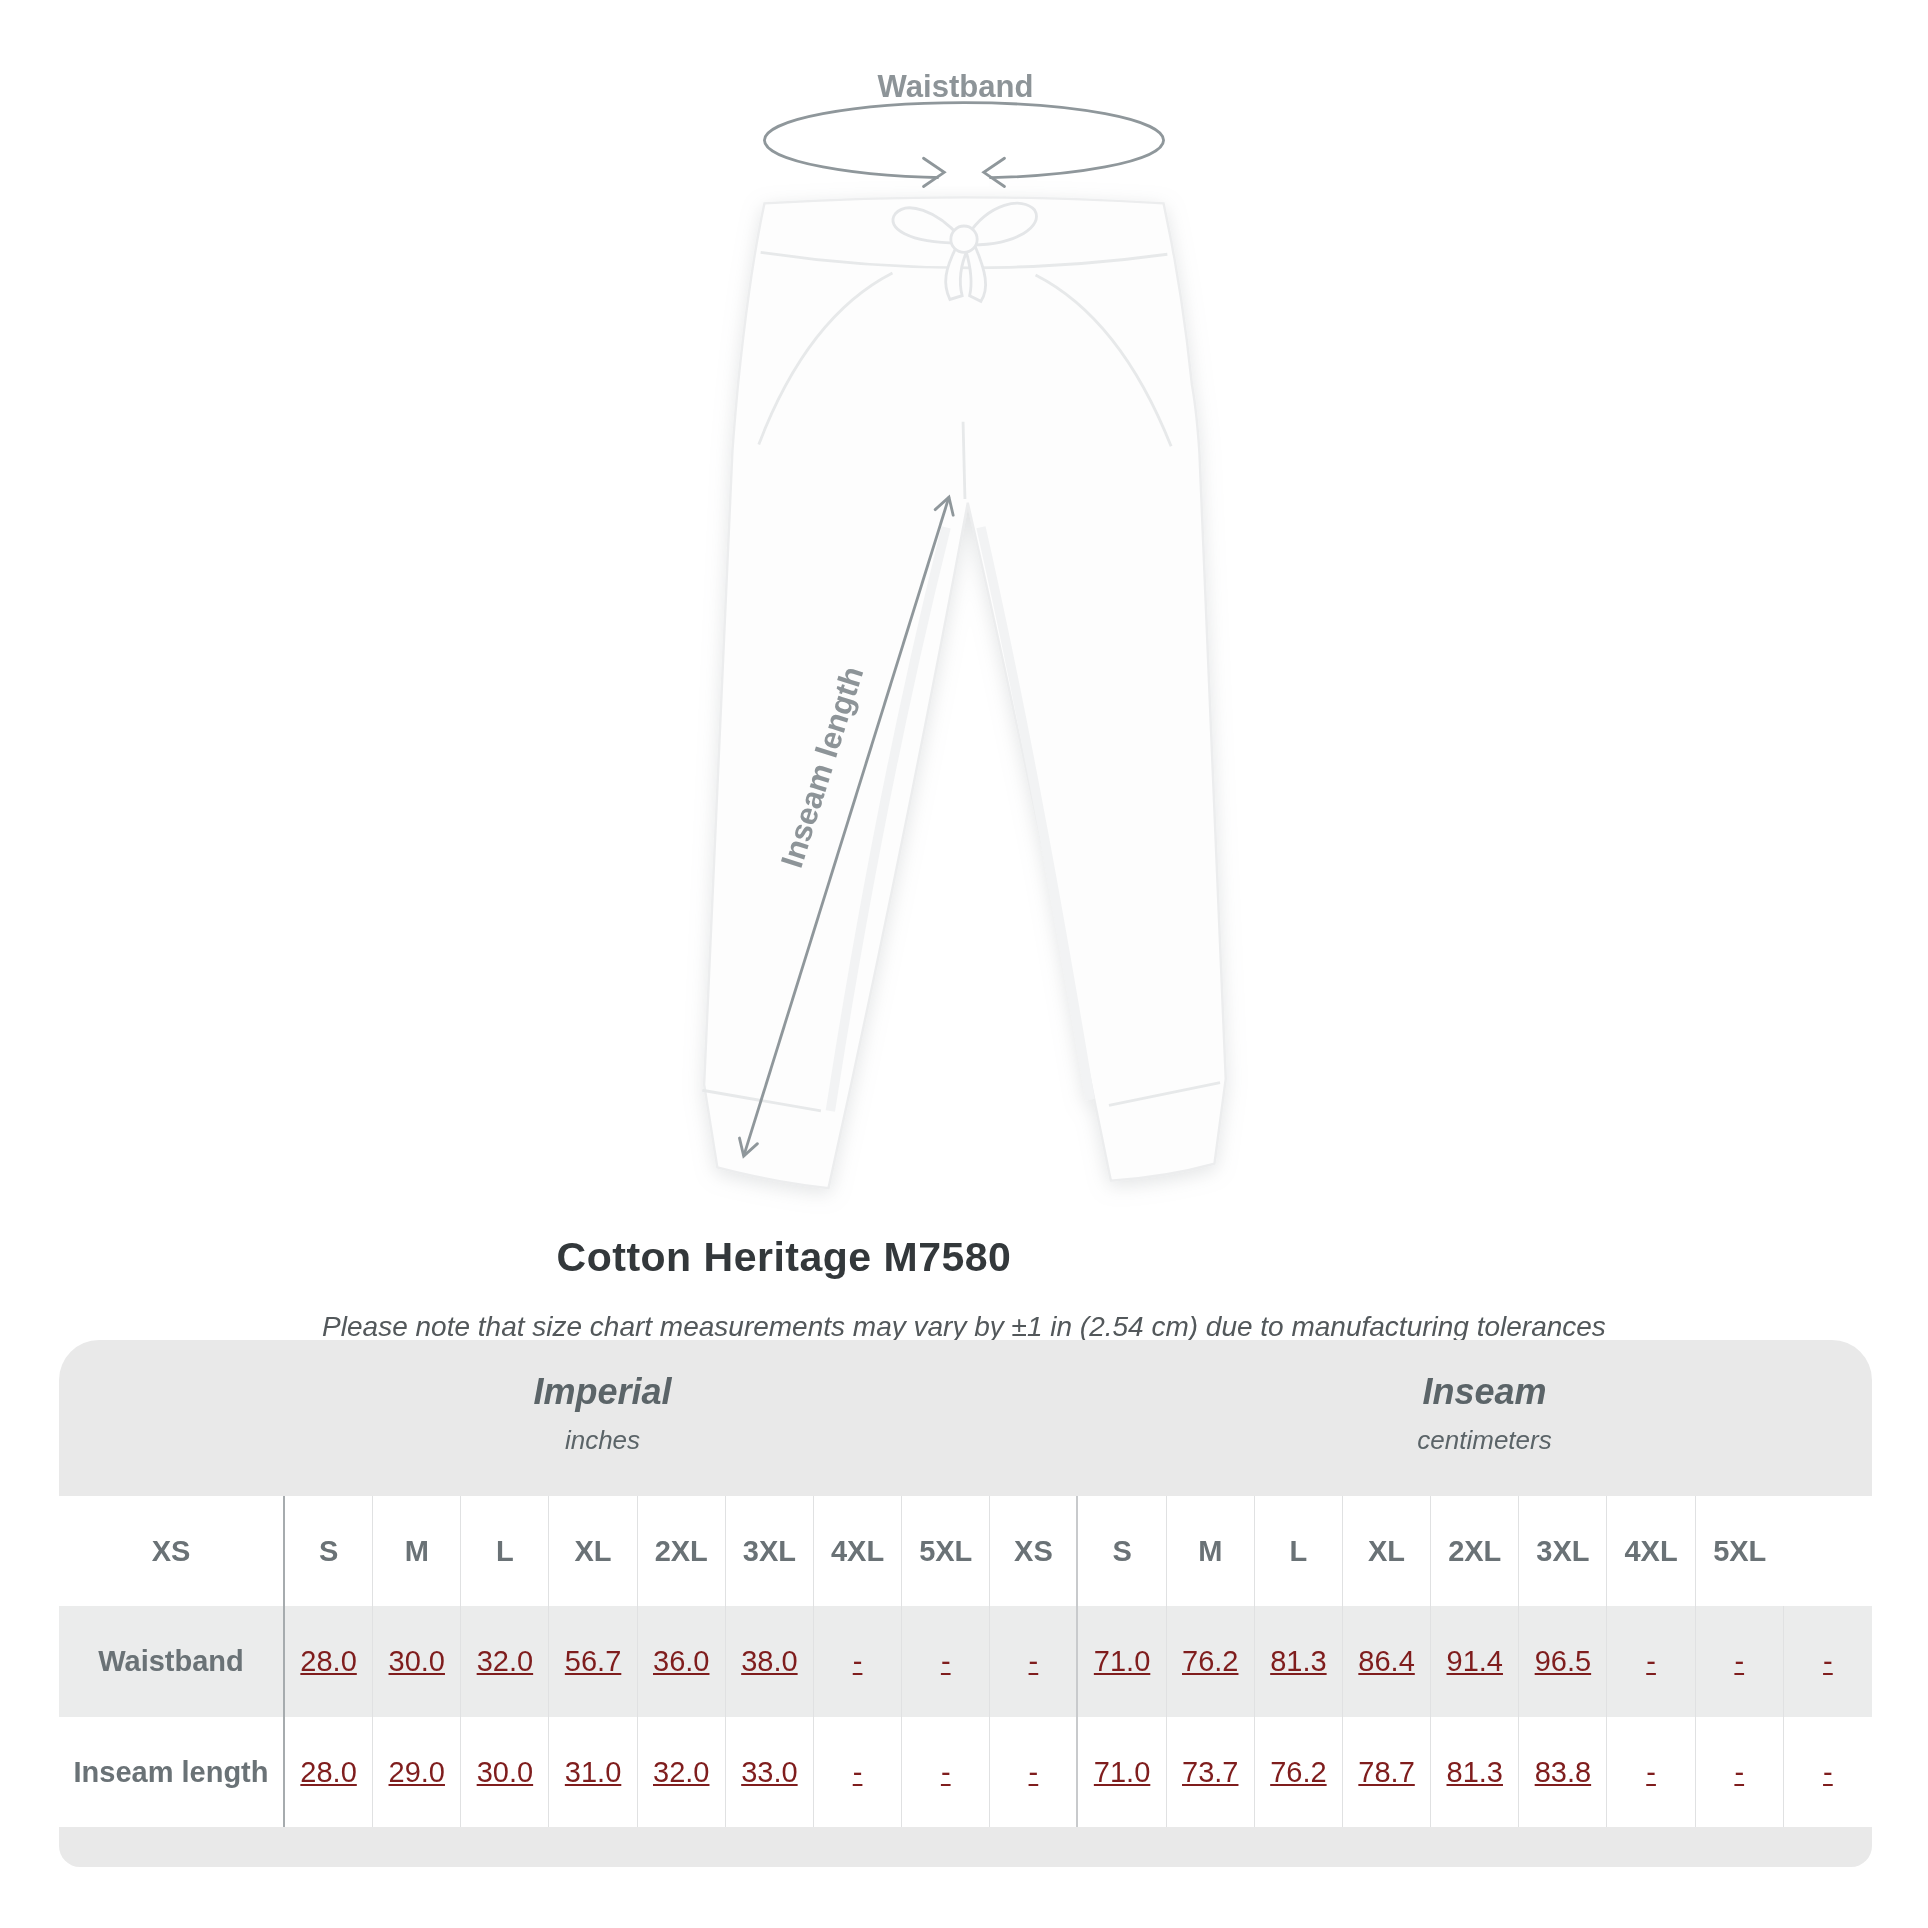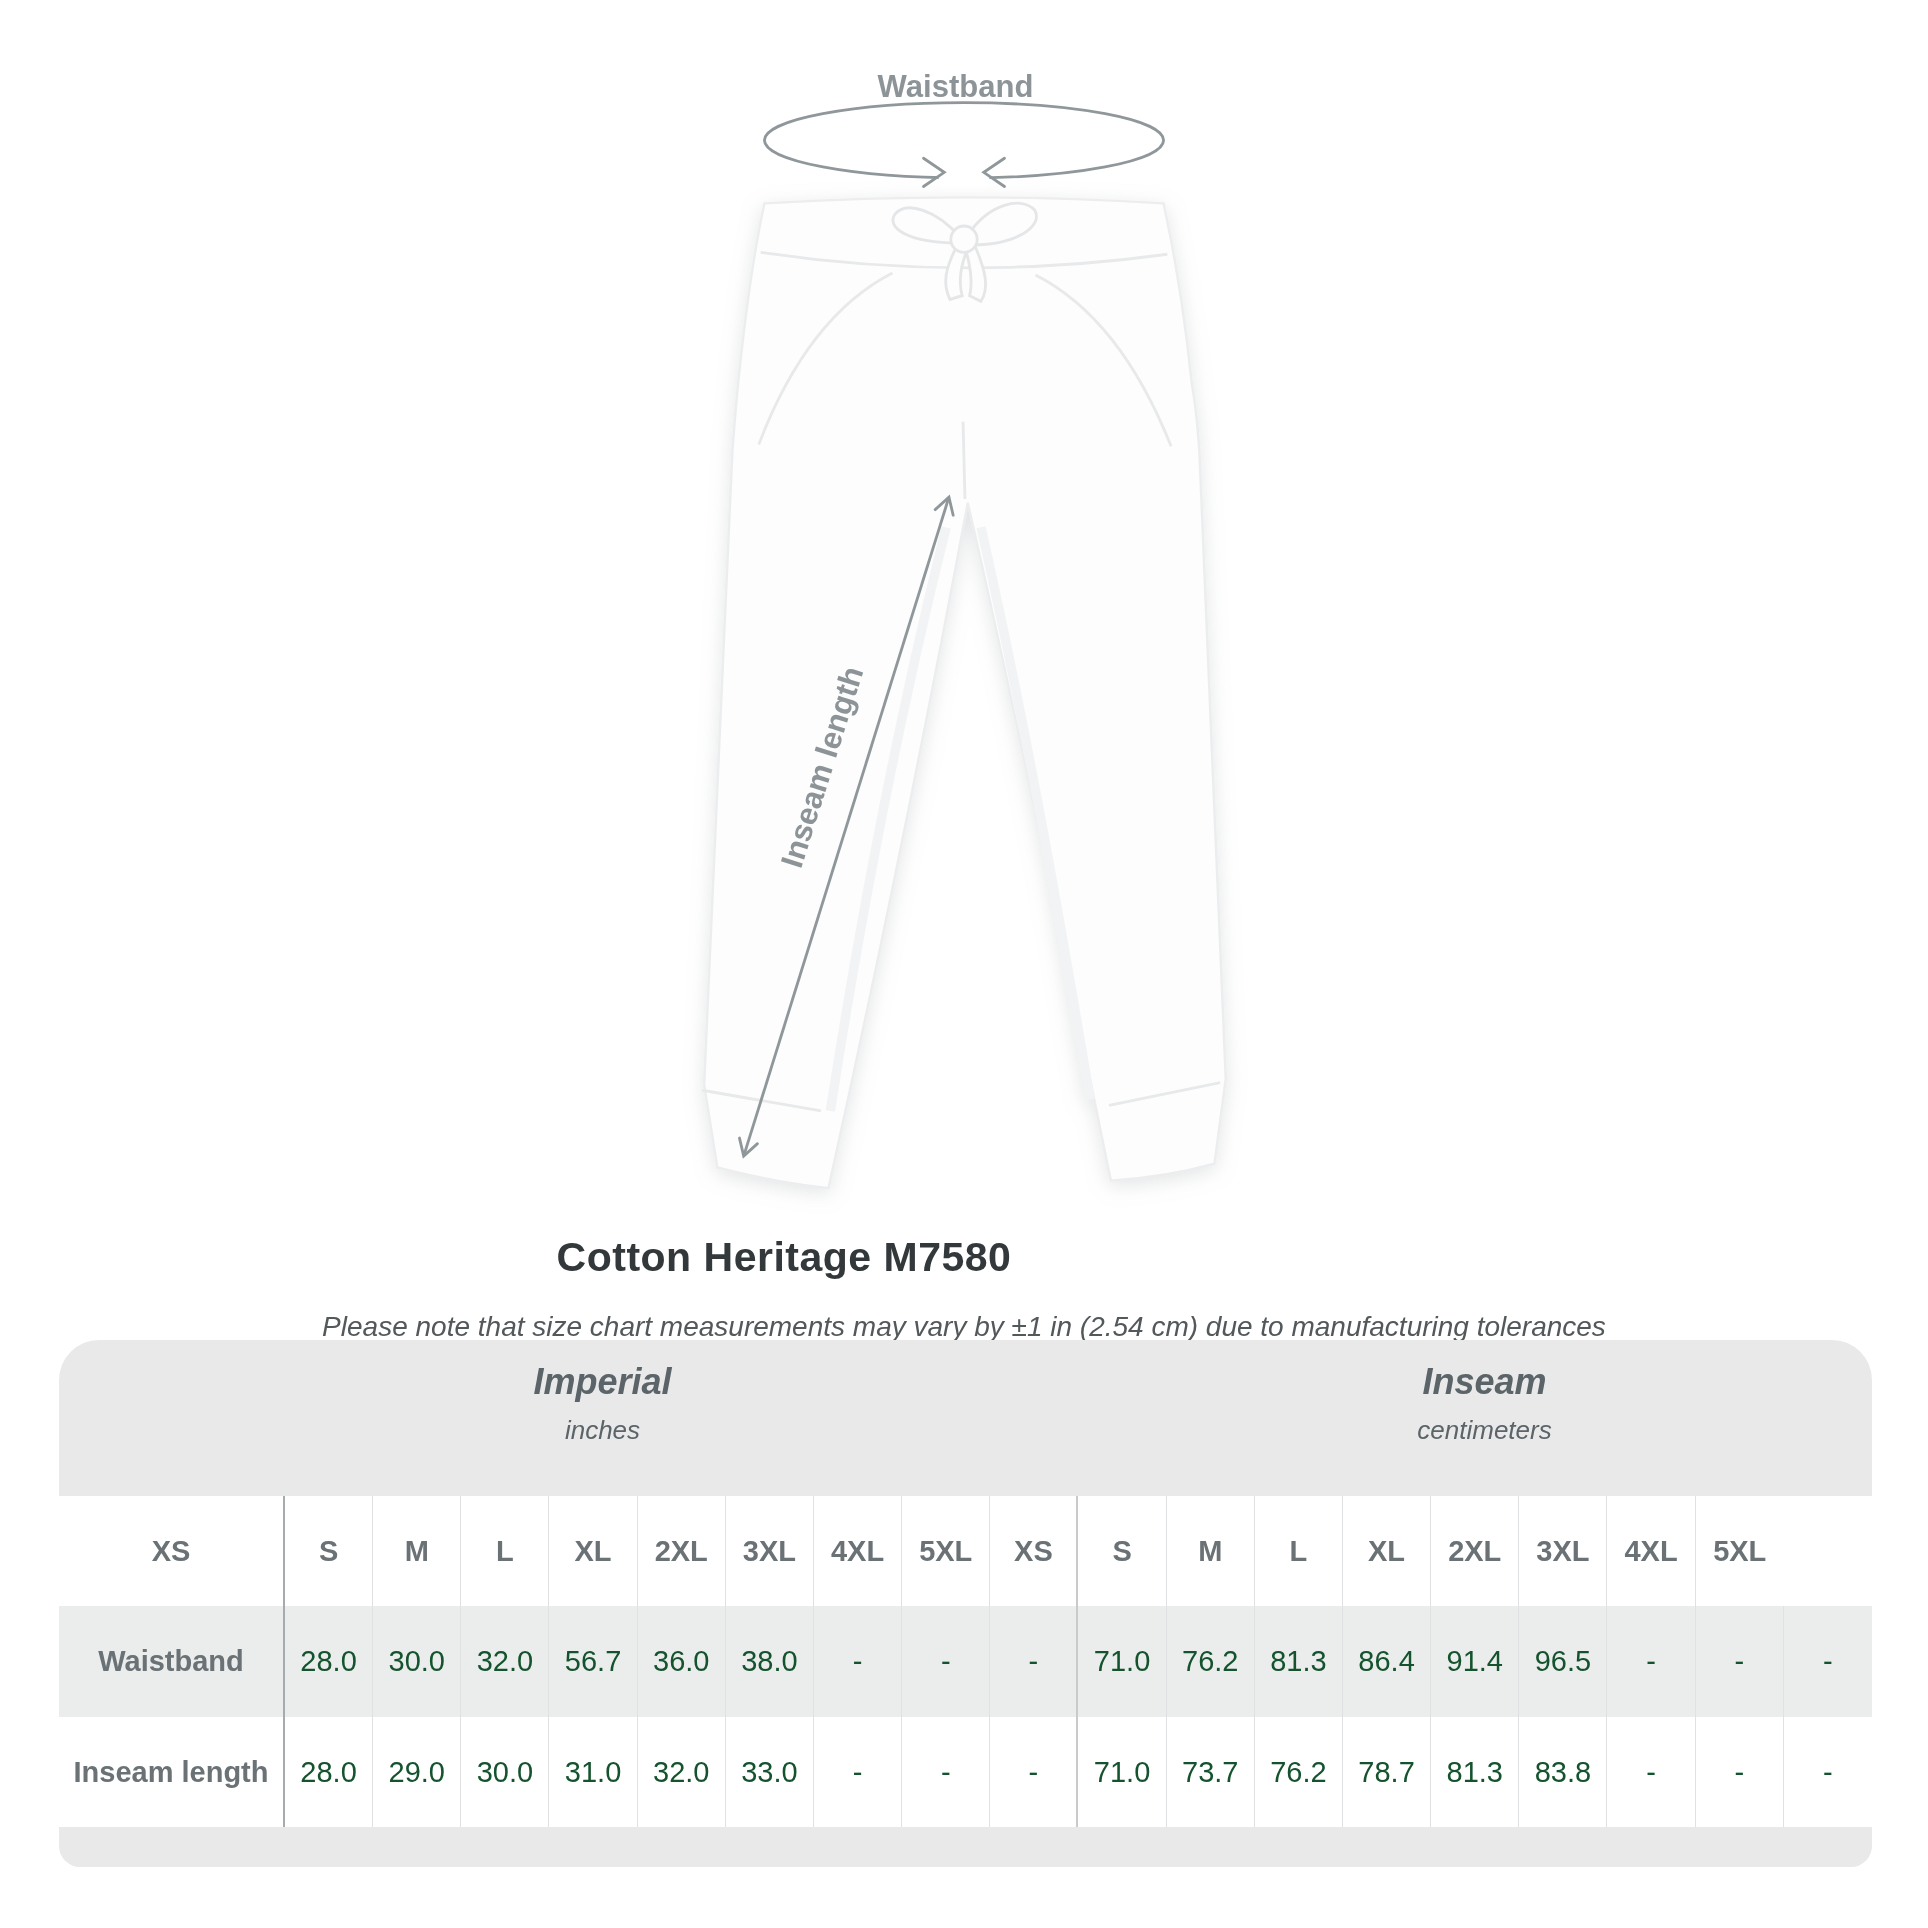--- a/index.html
+++ b/index.html
@@ -32,21 +32,21 @@
     width:1813px;
     border-radius:40px 40px 21px 21px;
     overflow:hidden;
   }
   .unit-band {
     height:156px; background:#e9e9e9;
     display:grid; grid-template-columns: 1019px 794px;
   }
   .unit-cell {
     display:flex; flex-direction:column; align-items:center; justify-content:flex-start;
-    padding-top:24px;
+    padding-top:34px;
   }
   .unit-cell.imperial { padding-left:68px; }
   .unit-cell.metric   { padding-left:19px; }
   .unit-name { font-size:36px; font-weight:bold; font-style:italic; color:#5b6468; line-height:1.0; }
   .unit-sub  { font-size:26px; font-style:italic; color:#5b6468; margin-top:15px; }
 
   .grid-row {
     display:grid;
     grid-template-columns: 226px repeat(18, minmax(0,1fr));
     background:#ffffff;
@@ -60,21 +60,21 @@
     border-right:1.9px solid #e0e1e2;
     overflow:hidden; white-space:nowrap;
   }
   .grid-row > .cell:last-child   { border-right:none; }
   .grid-row > .cell:first-child  { border-right:2.8px solid #a6abae; }
   .grid-row > .cell:nth-child(10){ border-right:2.8px solid #c8cacc; }
 
   .label-cell, .size-cell, .row-label {
     font-size:29px; font-weight:bold; color:#6a7276;
   }
-  .value-cell { font-size:29px; color:#14532d; }
+  .value-cell { font-size:29px; color:#7f1d1d;text-decoration:underline; }
 
   .footer-band { height:40px; background:#e9e9e9; }
 </style>
 </head>
 <body>
 
 <div class="page">
 
   <svg class="figure-svg" width="1928" height="1224" viewBox="0 0 2048 1300">
     <defs>

